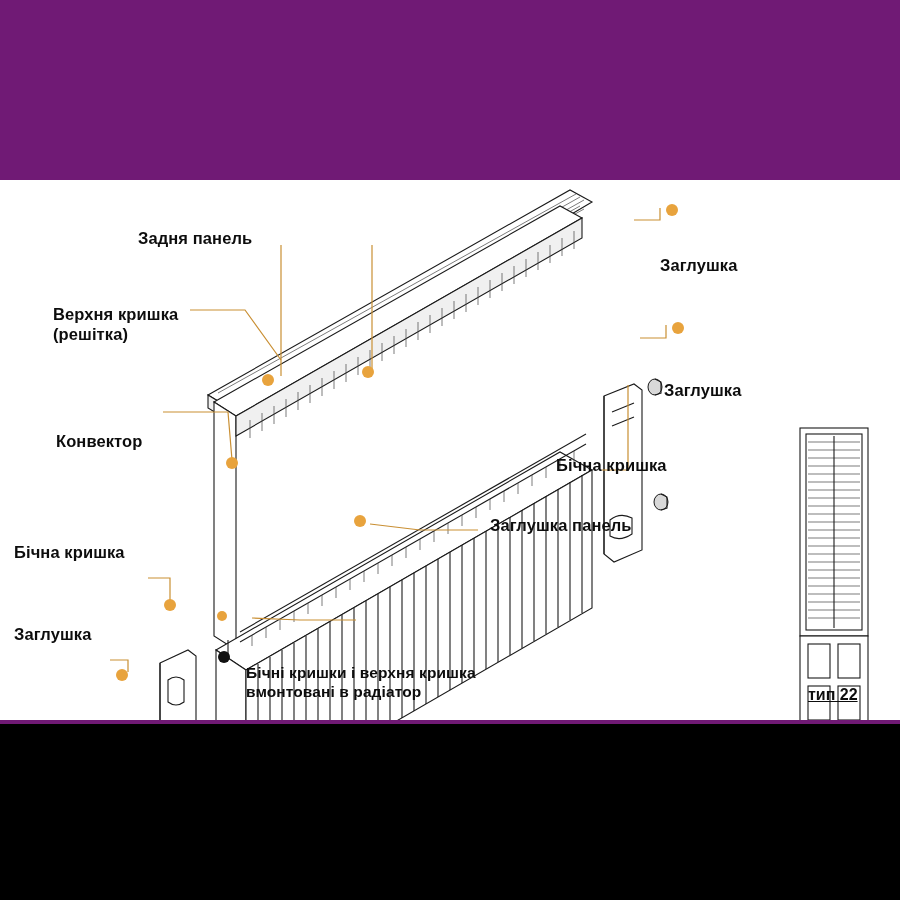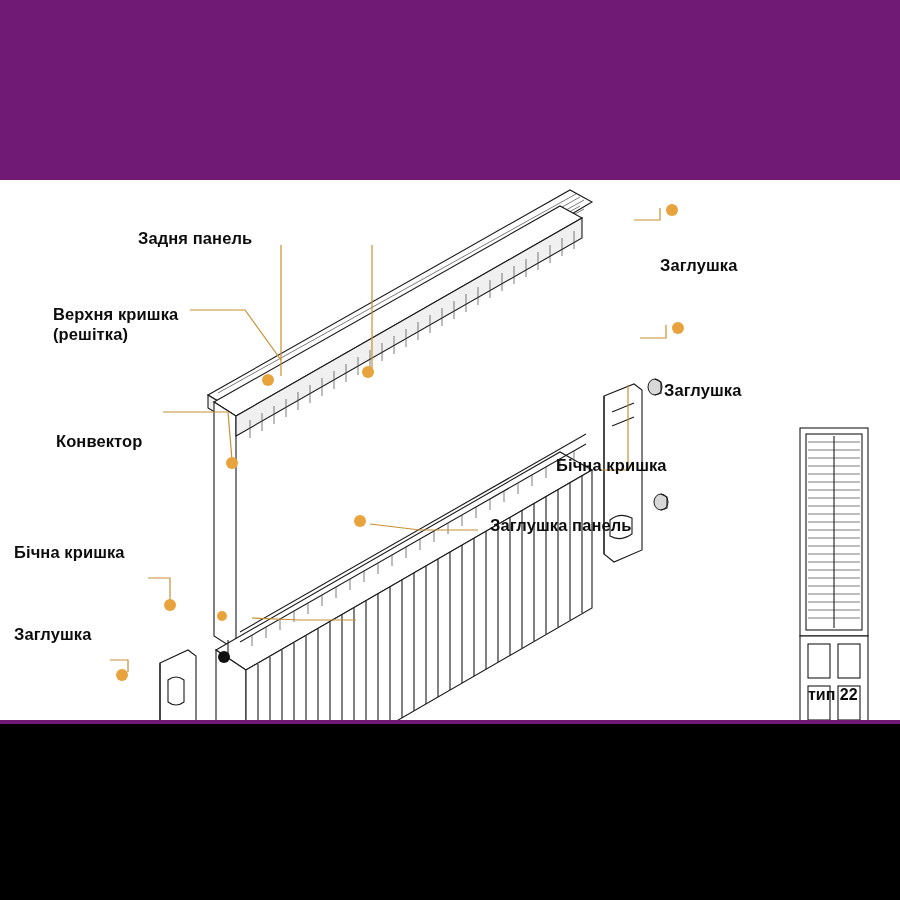--- a/index.html
+++ b/index.html
@@ -35,20 +35,21 @@
   }
   .label.small {
     font-size: 15.5px;
   }
   .type-label {
     position: absolute;
     font-family: "Liberation Sans", sans-serif;
     font-weight: bold;
     color: #0d0d0d;
     font-size: 16px;
+    text-decoration: underline;
   }
   svg.overlay {
     position: absolute;
     left: 0;
     top: 0;
     width: 900px;
     height: 540px;
   }
   .dot {
     fill: #e8a33d;
@@ -345,16 +346,18 @@
     <div class="label" style="left:138px; top:48px;">Задня панель</div>
     <div class="label" style="left:22px;  top:124px;margin-left:31px;">Верхня кришка
 (решітка)</div>
     <div class="label" style="left:56px;  top:219px;margin-top:32px;">Конвектор</div>
     <div class="label" style="left:14px;  top:362px;">Бічна кришка</div>
     <div class="label" style="left:14px;  top:444px;">Заглушка</div>
     <div class="label" style="left:660px; top:75px;">Заглушка</div>
     <div class="label" style="left:664px; top:200px;">Заглушка</div>
     <div class="label" style="left:556px; top:275px;">Бічна кришка</div>
     <div class="label" style="left:490px; top:335px;">Заглушка панель</div>
+    <div class="label small" style="left:246px; top:484px;">Бічні кришки і верхня кришка
+вмонтовані в радіатор</div>
     <div class="type-label" style="left:808px; top:506px;">тип 22</div>
 
   </div>
 </div>
 
 </body></html>

